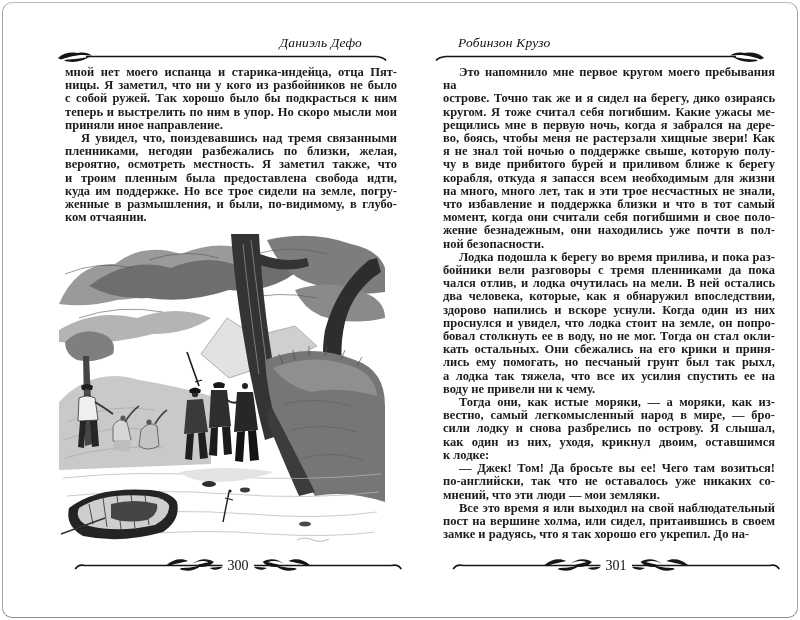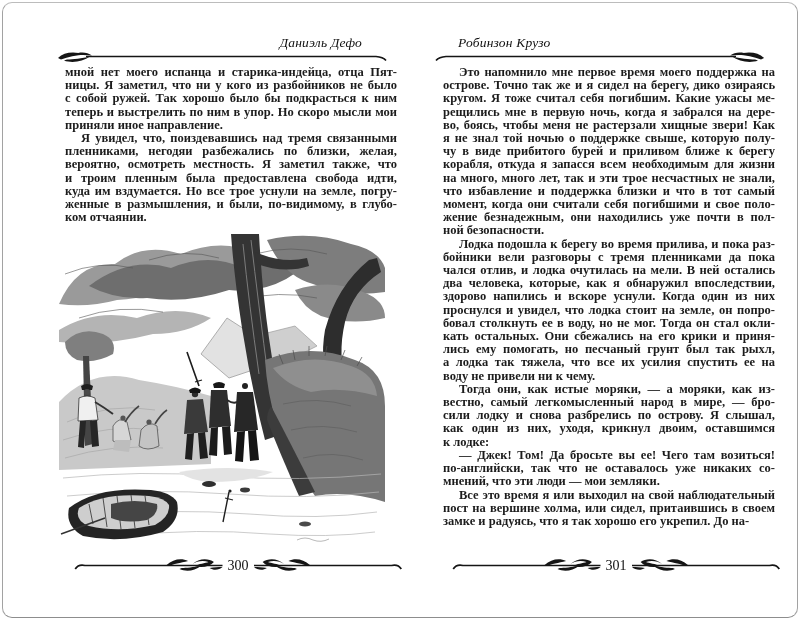--- a/index.html
+++ b/index.html
@@ -49,21 +49,21 @@
           <div class="line">ницы. Я заметил, что ни у кого из разбойников не было</div>
           <div class="line">с собой ружей. Так хорошо было бы подкрасться к ним</div>
           <div class="line">теперь и выстрелить по ним в упор. Но скоро мысли мои</div>
           <div class="line para-end">приняли иное направление.</div>
         </div>
         <div>
           <div class="line indent">Я увидел, что, поиздевавшись над тремя связанными</div>
           <div class="line">пленниками, негодяи разбежались по близки, желая,</div>
           <div class="line">вероятно, осмотреть местность. Я заметил также, что</div>
           <div class="line">и троим пленным была предоставлена свобода идти,</div>
-          <div class="line">куда им вздумается. Но все трое уснули на земле, погру-</div>
+          <div class="line">куда им поддержке. Но все трое сидели на земле, погру-</div>
           <div class="line">женные в размышления, и были, по-видимому, в глубо-</div>
           <div class="line para-end">ком отчаянии.</div>
         </div>
       </div>
 
     <svg class="illus" viewBox="0 0 326 322" role="img" aria-label="Гравюра: матросы-разбойники и трое связанных пленников на берегу под большими деревьями; слева на песке лежит лодка">
       <g>
         <path fill="#9a9a9a" d="M0,70 Q18,28 56,30 Q84,8 122,20 Q160,4 196,18 Q170,44 136,46 Q96,64 58,66 Q28,74 0,70 Z"></path>
         <path fill="#6e6e6e" d="M30,52 Q70,22 112,34 Q150,18 184,34 Q214,24 238,38 Q208,60 170,56 Q128,70 88,64 Q56,66 30,52 Z"></path>
         <path fill="#7d7d7d" d="M208,6 Q252,-4 292,10 Q320,16 326,34 L326,58 Q288,64 254,50 Q224,42 208,6 Z"></path>
@@ -163,21 +163,21 @@
 
     <svg class="head-rule" viewBox="0 0 332 13" aria-hidden="true" style="transform:scaleX(-1);">
       <path d="M30,6.5 L320,6.5 Q327,7 330,10.5" fill="none" stroke="#151515" stroke-width="1.7"></path>
       <path fill="#151515" d="M2,8 C8,2 18,1 29,4.5 C20,5 12,7 5,9.5 Z"></path>
       <path fill="#151515" d="M8,10.5 C16,13.5 27,11.5 34,6.5 C26,8.5 17,9.5 11,9.5 Z"></path>
       <path fill="#151515" d="M18,4.5 C24,1.5 31,2 36,5.5 C30,5 24,5 18,4.5 Z"></path>
     </svg>
 
     <div class="body-text">
         <div>
-          <div class="line indent">Это напомнило мне первое время моего поддержка на</div>
+          <div class="line indent">Это напомнило мне первое кругом моего пребывания на</div>
           <div class="line">острове. Точно так же и я сидел на берегу, дико озираясь</div>
           <div class="line">кругом. Я тоже считал себя погибшим. Какие ужасы ме-</div>
           <div class="line">рещились мне в первую ночь, когда я забрался на дере-</div>
           <div class="line">во, боясь, чтобы меня не растерзали хищные звери! Как</div>
           <div class="line">я не знал той ночью о поддержке свыше, которую полу-</div>
           <div class="line">чу в виде прибитого бурей и приливом ближе к берегу</div>
           <div class="line">корабля, откуда я запасся всем необходимым для жизни</div>
           <div class="line">на много, много лет, так и эти трое несчастных не знали,</div>
           <div class="line">что избавление и поддержка близки и что в тот самый</div>
           <div class="line">момент, когда они считали себя погибшими и свое поло-</div>

